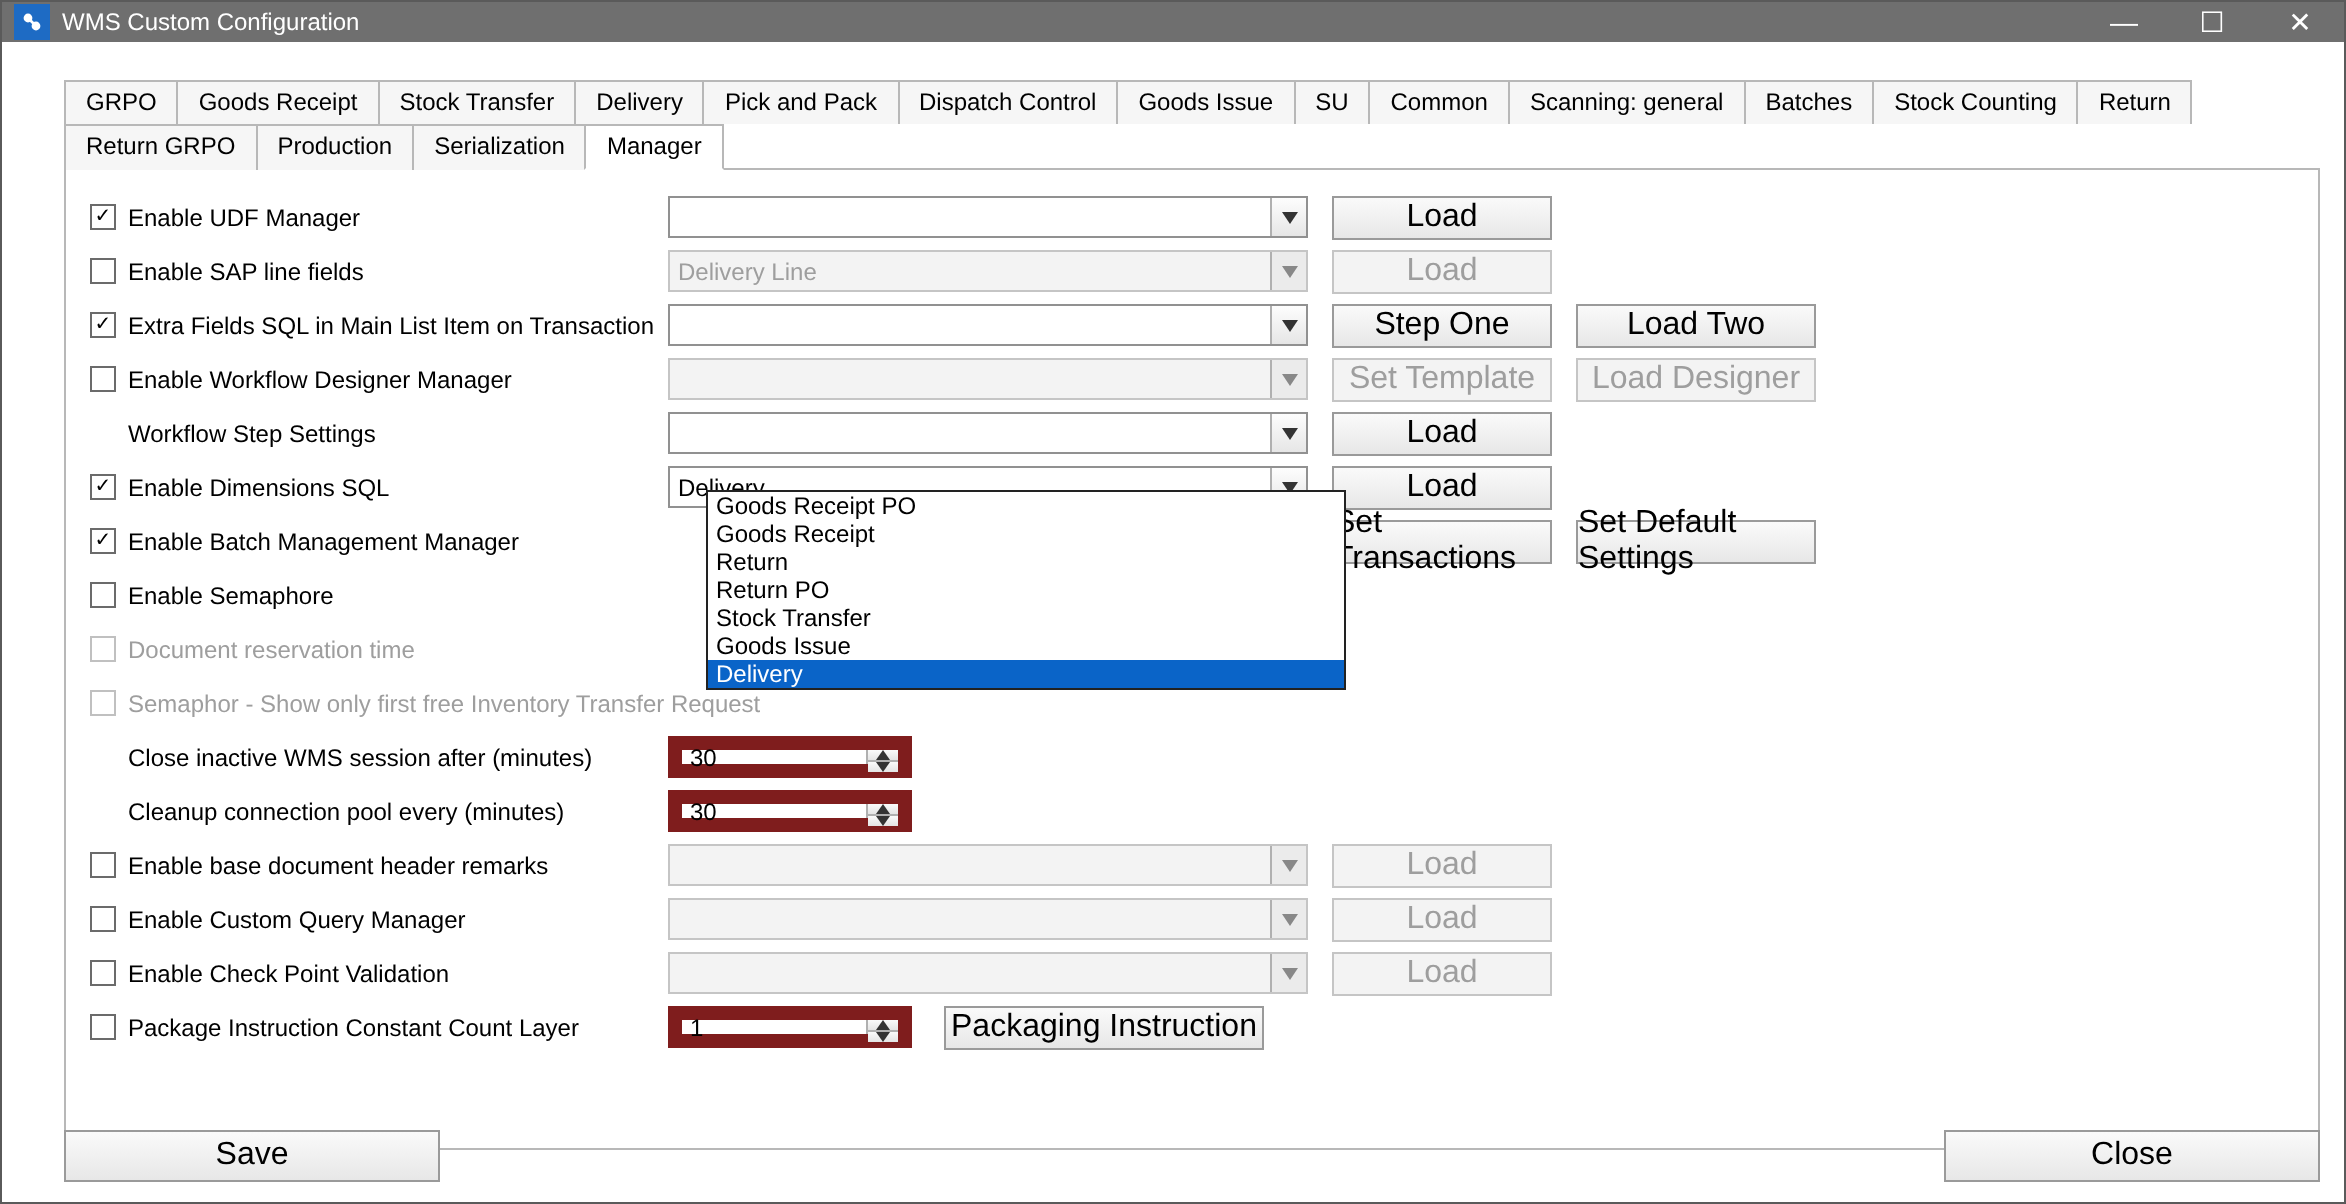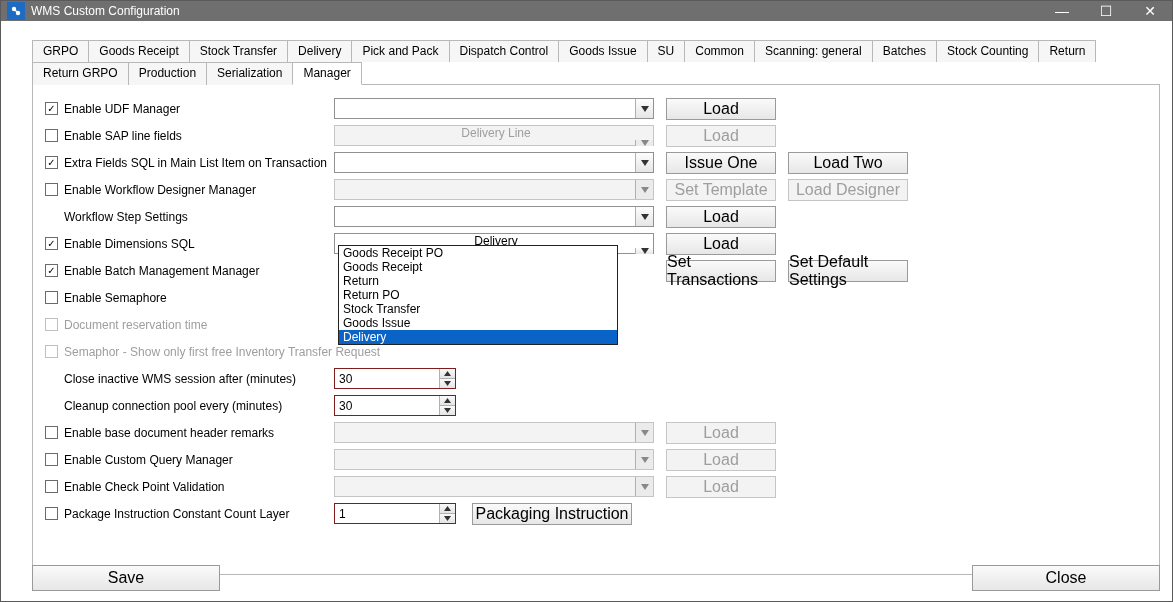--- a/index.html
+++ b/index.html
@@ -122,62 +122,62 @@
       border: 1px solid #9a9a9a;
       display: inline-flex; align-items: center; justify-content: center;
       padding: 0;
       font-size: 16px;
     }
     .btn.w1 { width: 110px; margin-left: 12px; }
     .btn.w2 { width: 120px; margin-left: 12px; }
     .btn.disabled { color: #9e9e9e; border-color: #c5c5c5; background: #f3f3f3; }
     .numbox {
       width: 122px; height: 21px;
-      border: 1px solid #7f1d1d;
+      border: 7px solid #7f1d1d;
       display: flex; align-items: center;
       padding: 0 0 0 4px;
     }
     .numbox .spn {
       margin-left: auto;
       width: 16px; height: 100%;
       border-left: 1px solid #b0b0b0;
       display: flex; flex-direction: column;
     }
     .numbox .spn .sbtn {
       flex: 1; display: flex; align-items: center; justify-content: center;
       background: linear-gradient(#fafafa,#e4e4e4);
       border-bottom: 1px solid #b0b0b0;
     }
     .numbox .spn .sbtn:last-child { border-bottom: none; }
     .numbox .spn .sbtn svg { width: 7px; height: 5px; }
     .droplist {
       position: absolute;
-      left: 305px; top: 160px;
-      width: 280px;
+      left: 320px; top: 160px;
+      width: 320px;
       border: 1px solid #222;
       background: #fff;
       z-index: 50;
     }
     .droplist .item {
       padding: 1px 4px;
       font-size: 12px;
       height: 14px;
       display: flex; align-items: center;
     }
     .droplist .item.selected {
       background: #0a64c8;
       color: #fff;
     }
     .bottom-bar {
       position: absolute;
       left: 12px; right: 12px; bottom: 10px;
       display: flex; justify-content: space-between;
     }
     .bottom-bar .btn { width: 188px; height: 26px; }
-    .col-combo { margin-left: 0; flex-direction: column; }
+    .col-combo { margin-left: 0; }
     .chk-spacer { width: 23px; display: inline-block; }
   </style>
 </head>
 <body>
 
 <div class="window">
 
   <div class="titlebar">
     <div class="icon-box">
       <svg width="12" height="12" viewBox="0 0 12 12">
@@ -250,21 +250,21 @@
         <span class="chk">✓</span>
         <span class="lbl">Extra Fields SQL in Main List Item on Transaction</span>
         <div class="drop col-combo">
           <span></span>
           <div class="arrow-btn">
               <svg viewBox="0 0 8 6">
                 <path d="M0 0 L8 0 L4 6 Z" fill="#333"></path>
               </svg>
             </div>
         </div>
-        <div class="btn w1">Issue One</div>
+        <div class="btn w1">Step One</div>
         <div class="btn w2">Load Two</div>
       </div>
 
       <div class="row">
         <span class="chk"></span>
         <span class="lbl">Enable Workflow Designer Manager</span>
         <div class="drop disabled col-combo">
           <span></span>
           <div class="arrow-btn">
               <svg viewBox="0 0 8 6">

